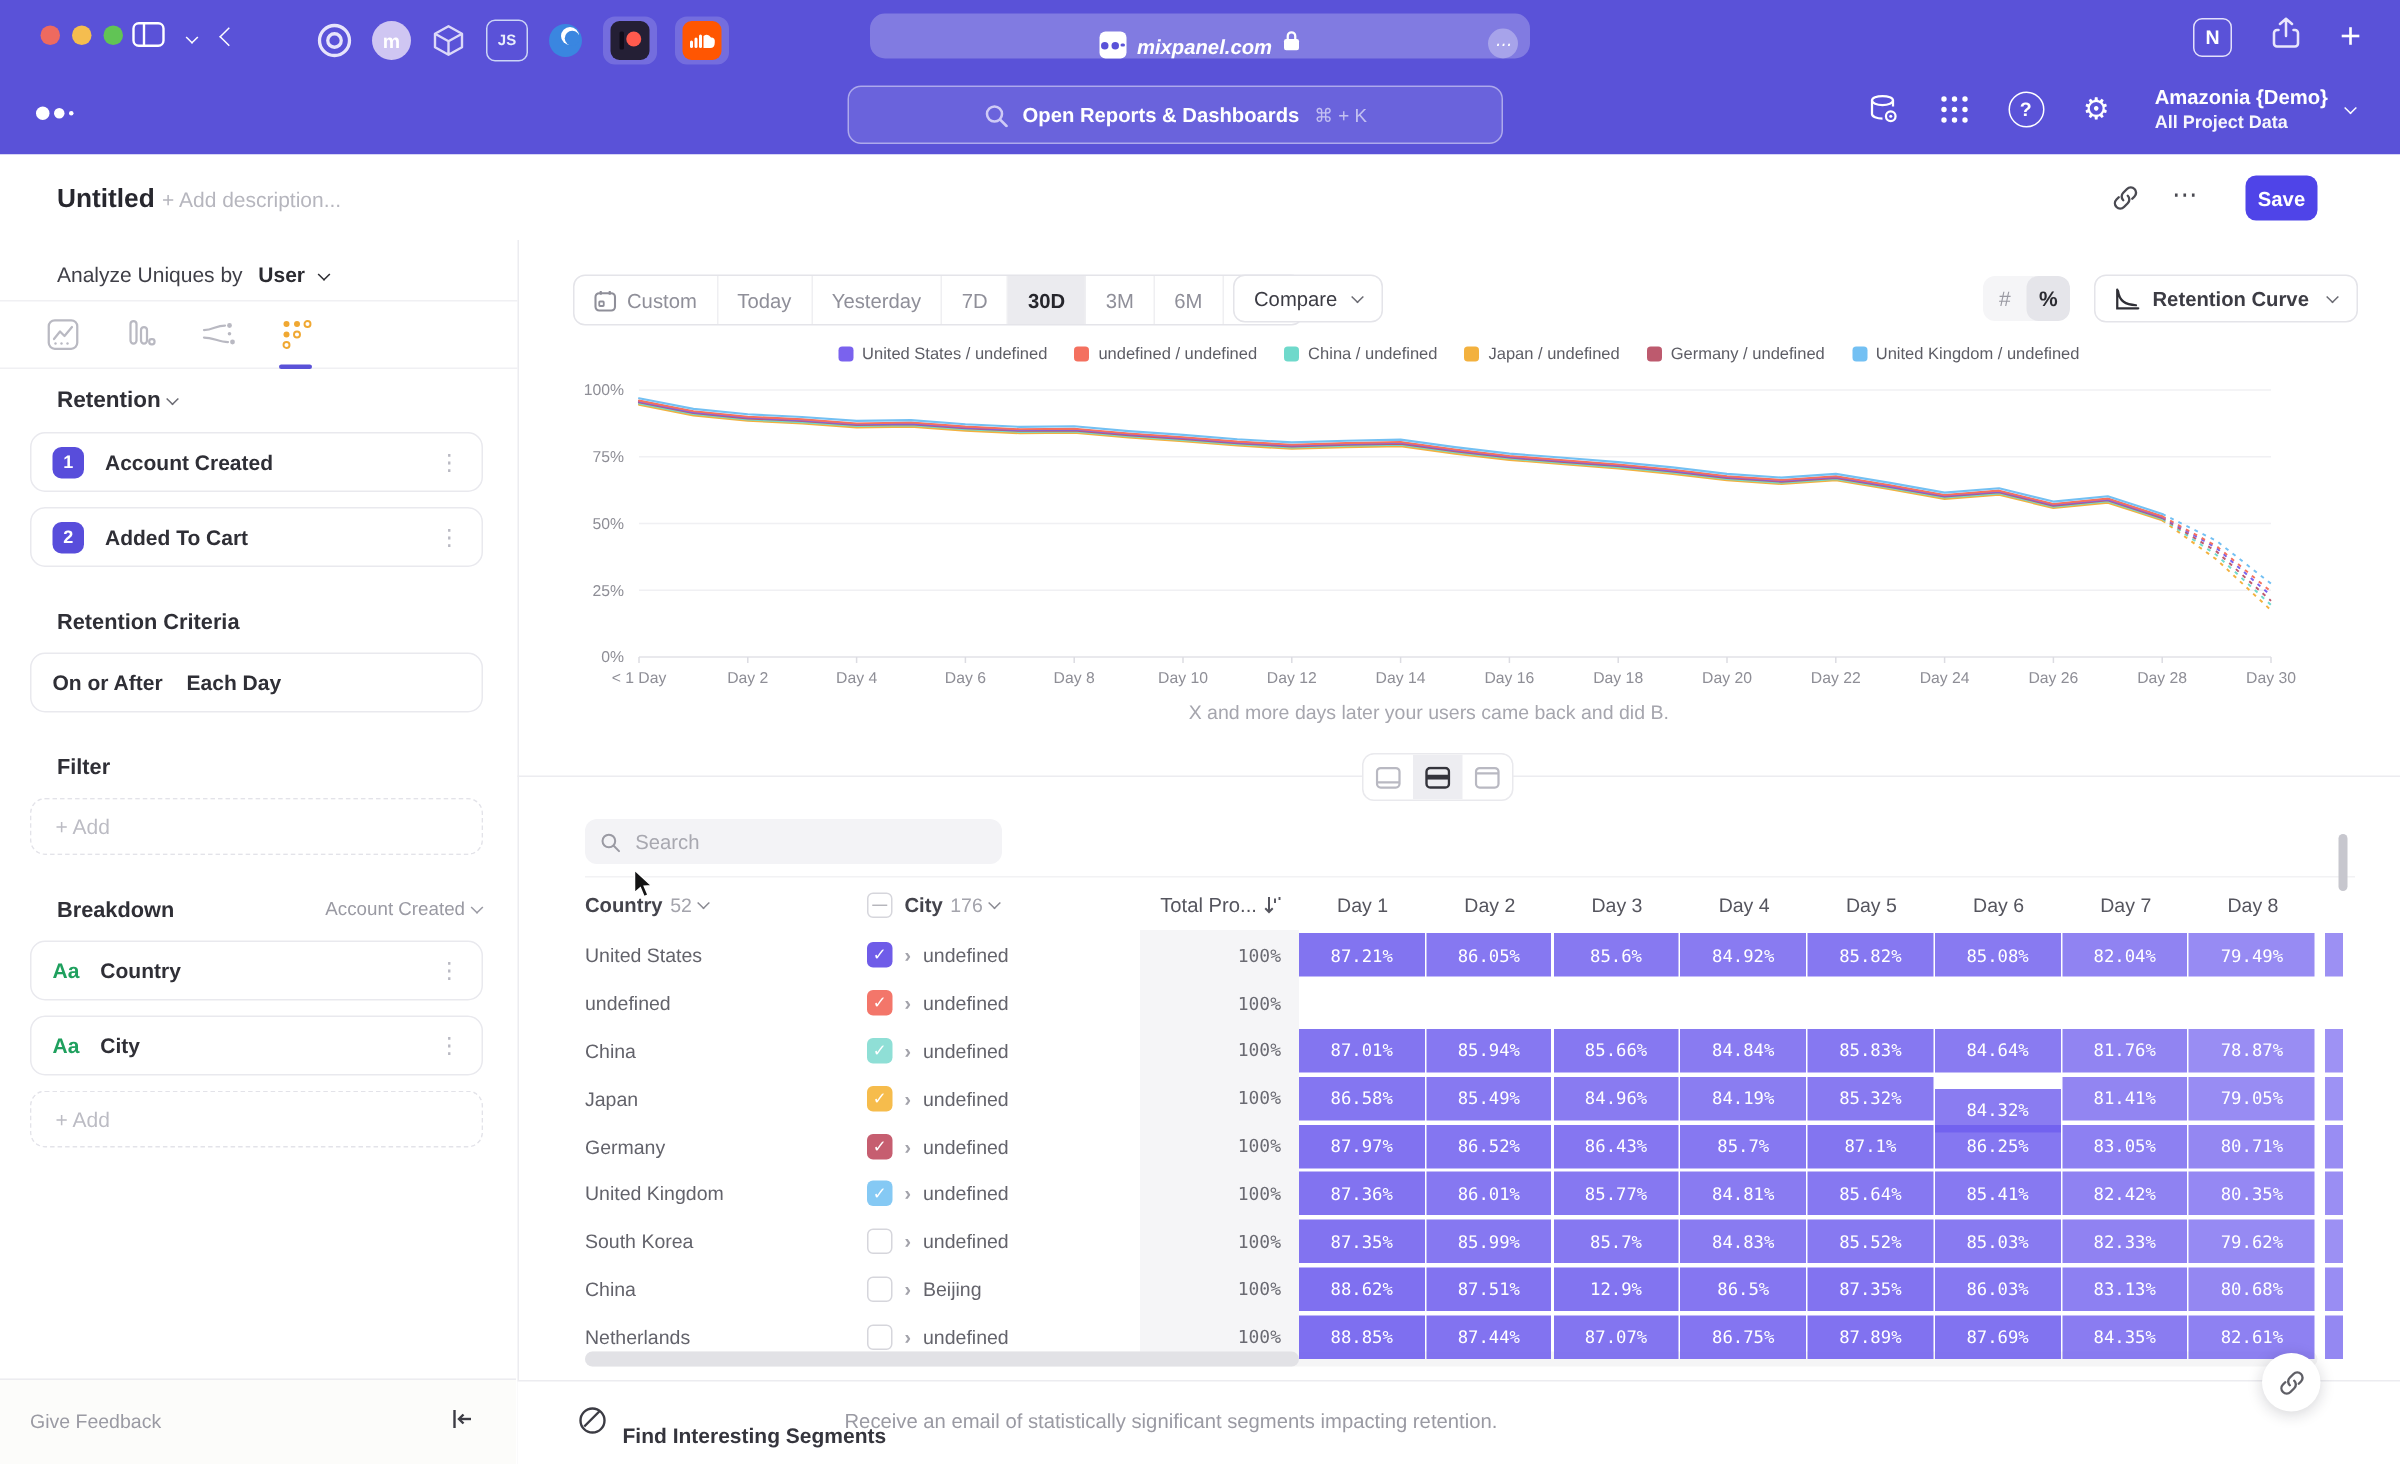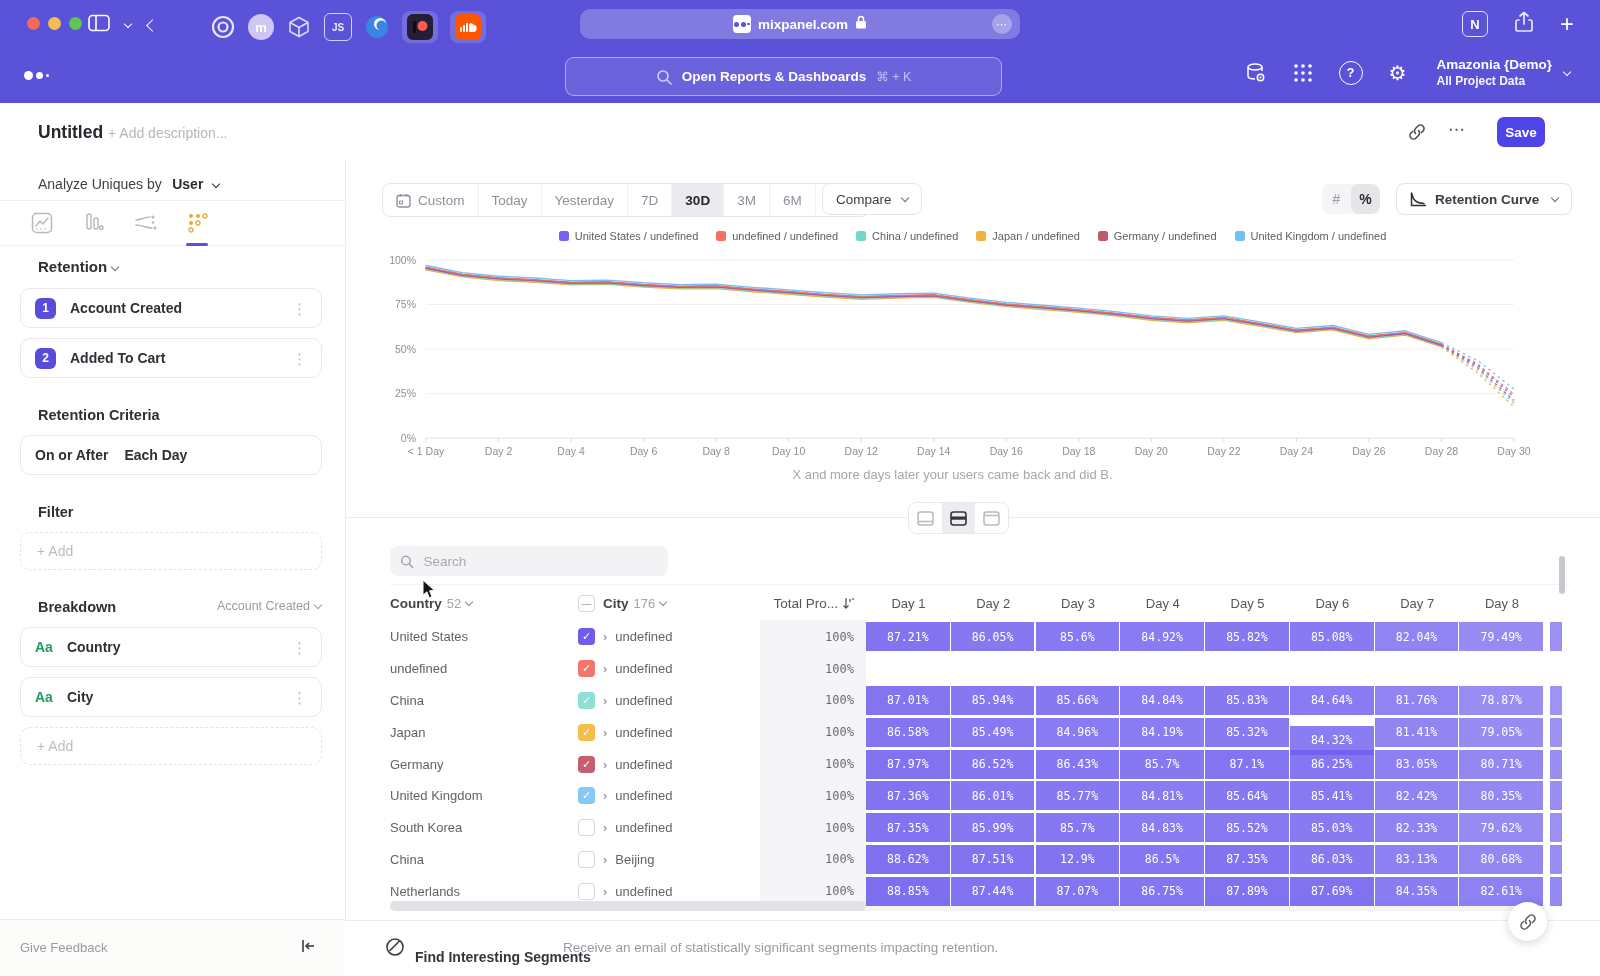--- a/index.html
+++ b/index.html
@@ -12,21 +12,21 @@
   .chev.left{transform:rotate(135deg);margin:0;}
   .kebab{color:#b9b9c2;font-size:15px;line-height:1;cursor:pointer;}
 
   
   .browser-bar{position:absolute;left:0;top:0;width:1600px;height:48px;background:#5a52d8;}
   .tlight{width:13px;height:13px;border-radius:50%;display:inline-block;}
   .ext-tile{width:26px;height:26px;border-radius:6px;display:flex;align-items:center;justify-content:center;}
   .ext-ring{width:36px;height:32px;border-radius:8px;background:rgba(255,255,255,.16);
             display:flex;align-items:center;justify-content:center;}
   .urlbar{position:absolute;left:580px;top:9px;width:440px;height:30px;border-radius:10px;
-          background:rgba(255,255,255,.24);display:flex;align-items:center;justify-content:center;gap:7px;color:#fff;}
+          background:rgba(255,255,255,.24);display:flex;align-items:flex-end;justify-content:center;gap:7px;color:#fff;font-style:italic;}
   .urlbar .fav{width:18px;height:18px;background:#fff;border-radius:4px;display:flex;align-items:center;justify-content:center;gap:1.5px;}
   .urlbar .fav i{background:#5a52d8;border-radius:50%;display:block;}
 
   
   .nav-bar{position:absolute;left:0;top:48px;width:1600px;height:55px;background:#5a52d8;color:#fff;}
   .nav-item{color:#fff;font-size:14.5px;font-weight:600;margin-right:38px;display:inline-flex;align-items:center;cursor:pointer;}
   .nav-search{position:absolute;left:565px;top:9px;width:435px;height:37px;border-radius:9px;
       background:rgba(255,255,255,.10);border:1px solid rgba(255,255,255,.45);display:flex;align-items:center;justify-content:center;gap:10px;}
   .nav-icon{color:#fff;margin-left:26px;display:inline-flex;align-items:center;cursor:pointer;}
 

